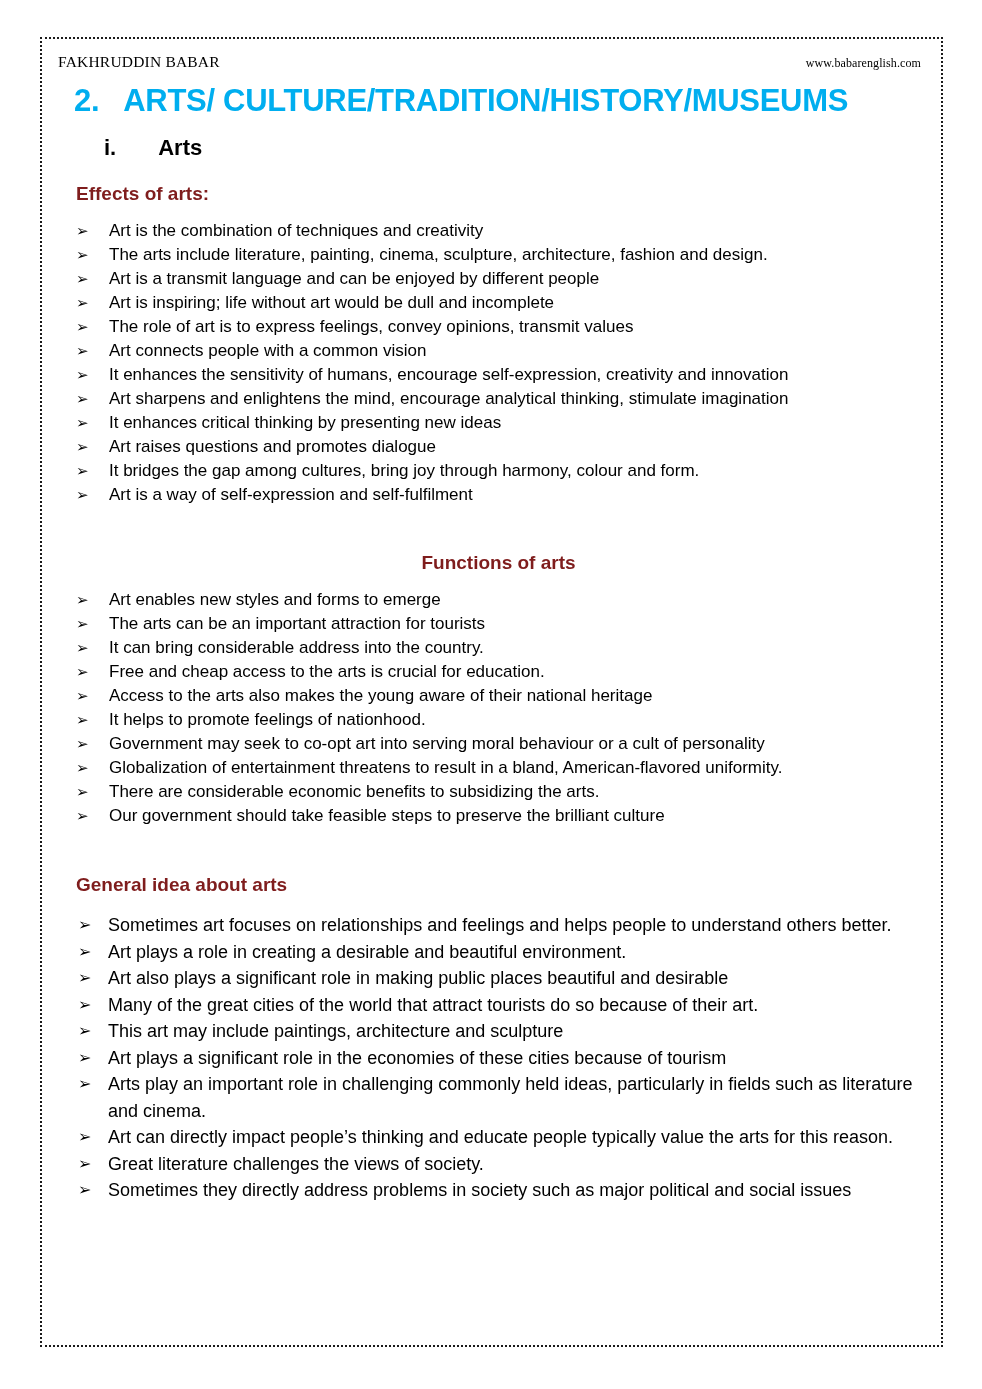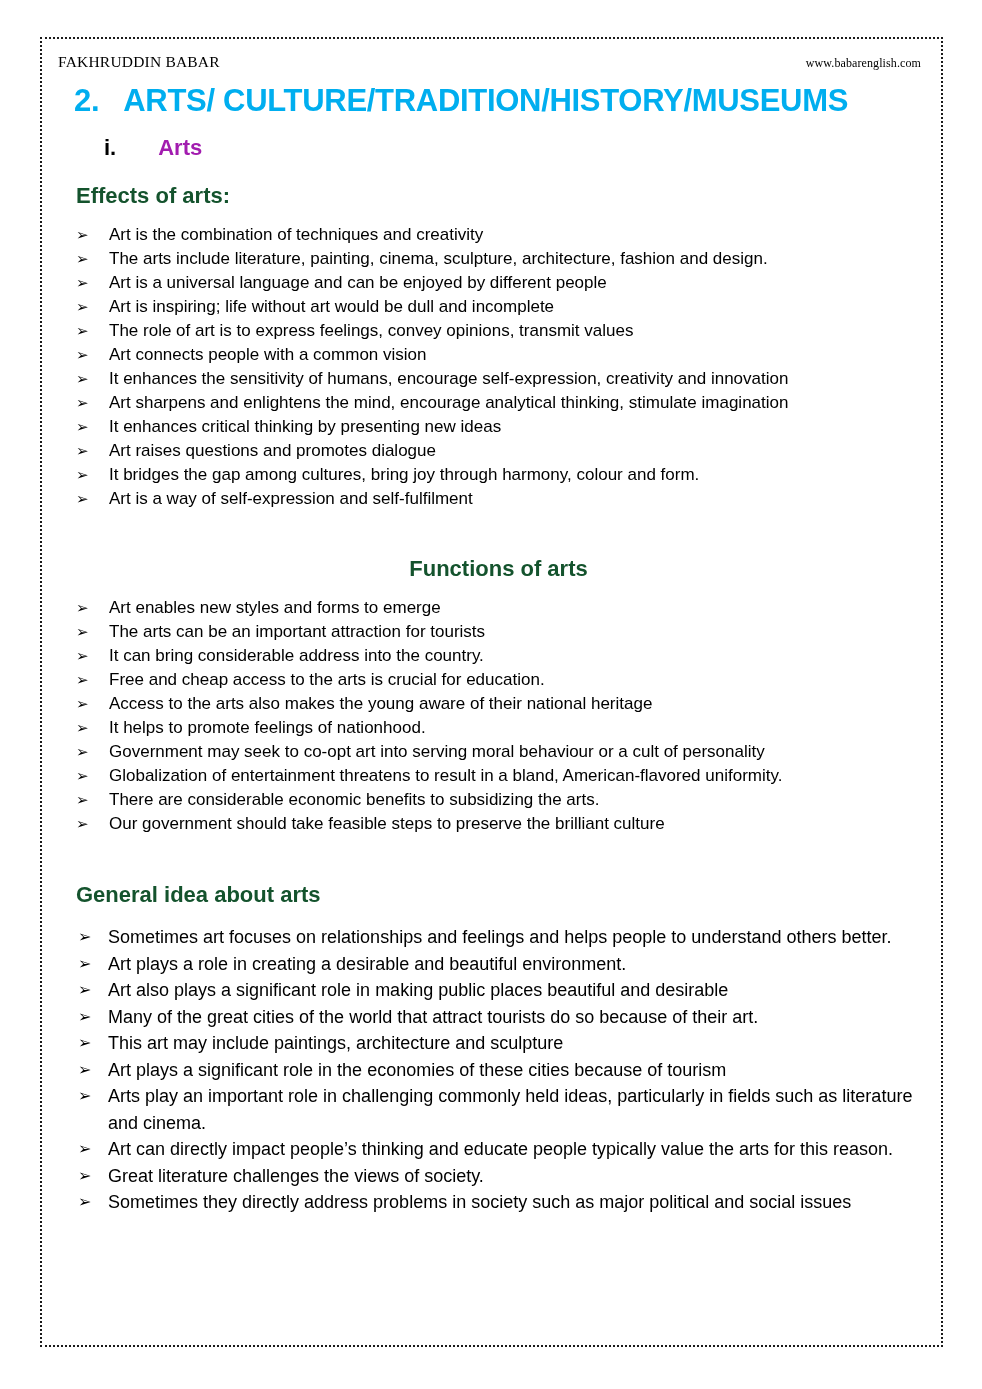--- a/index.html
+++ b/index.html
@@ -79,28 +79,28 @@
     align-items: baseline;
     font-size: 22px;
     font-weight: bold;
     margin: 16px 0 0 46px;
   }
   .sub-title .roman {
     color: #000000;
     margin-right: 42px;
   }
   .sub-title .sub-label {
-    color: #a21caf;
+    color: #000000;
   }
 
   
   .section-heading {
-    color: #14532d;
+    color: #7f1d1d;
     font-weight: bold;
-    font-size: 22px;
+    font-size: 19px;
     margin: 0;
   }
   .sec1-heading { margin: 22px 0 0 18px; }
   .sec2-heading { margin: 45px 0 0 18px; text-align: center; }
   .sec3-heading { margin: 46px 0 16px 18px; }
 
   
   .bullet-list {
     list-style: none;
     margin: 0;
@@ -176,21 +176,21 @@
       <li class="bullet-item">
           <span class="bullet-glyph">➢</span>
           <span class="bullet-text">Art is the combination of techniques and creativity</span>
         </li>
       <li class="bullet-item">
           <span class="bullet-glyph">➢</span>
           <span class="bullet-text">The arts include literature, painting, cinema, sculpture, architecture, fashion and design.</span>
         </li>
       <li class="bullet-item">
           <span class="bullet-glyph">➢</span>
-          <span class="bullet-text">Art is a universal language and can be enjoyed by different people</span>
+          <span class="bullet-text">Art is a transmit language and can be enjoyed by different people</span>
         </li>
       <li class="bullet-item">
           <span class="bullet-glyph">➢</span>
           <span class="bullet-text">Art is inspiring; life without art would be dull and incomplete</span>
         </li>
       <li class="bullet-item">
           <span class="bullet-glyph">➢</span>
           <span class="bullet-text">The role of art is to express feelings, convey opinions, transmit values</span>
         </li>
       <li class="bullet-item">

